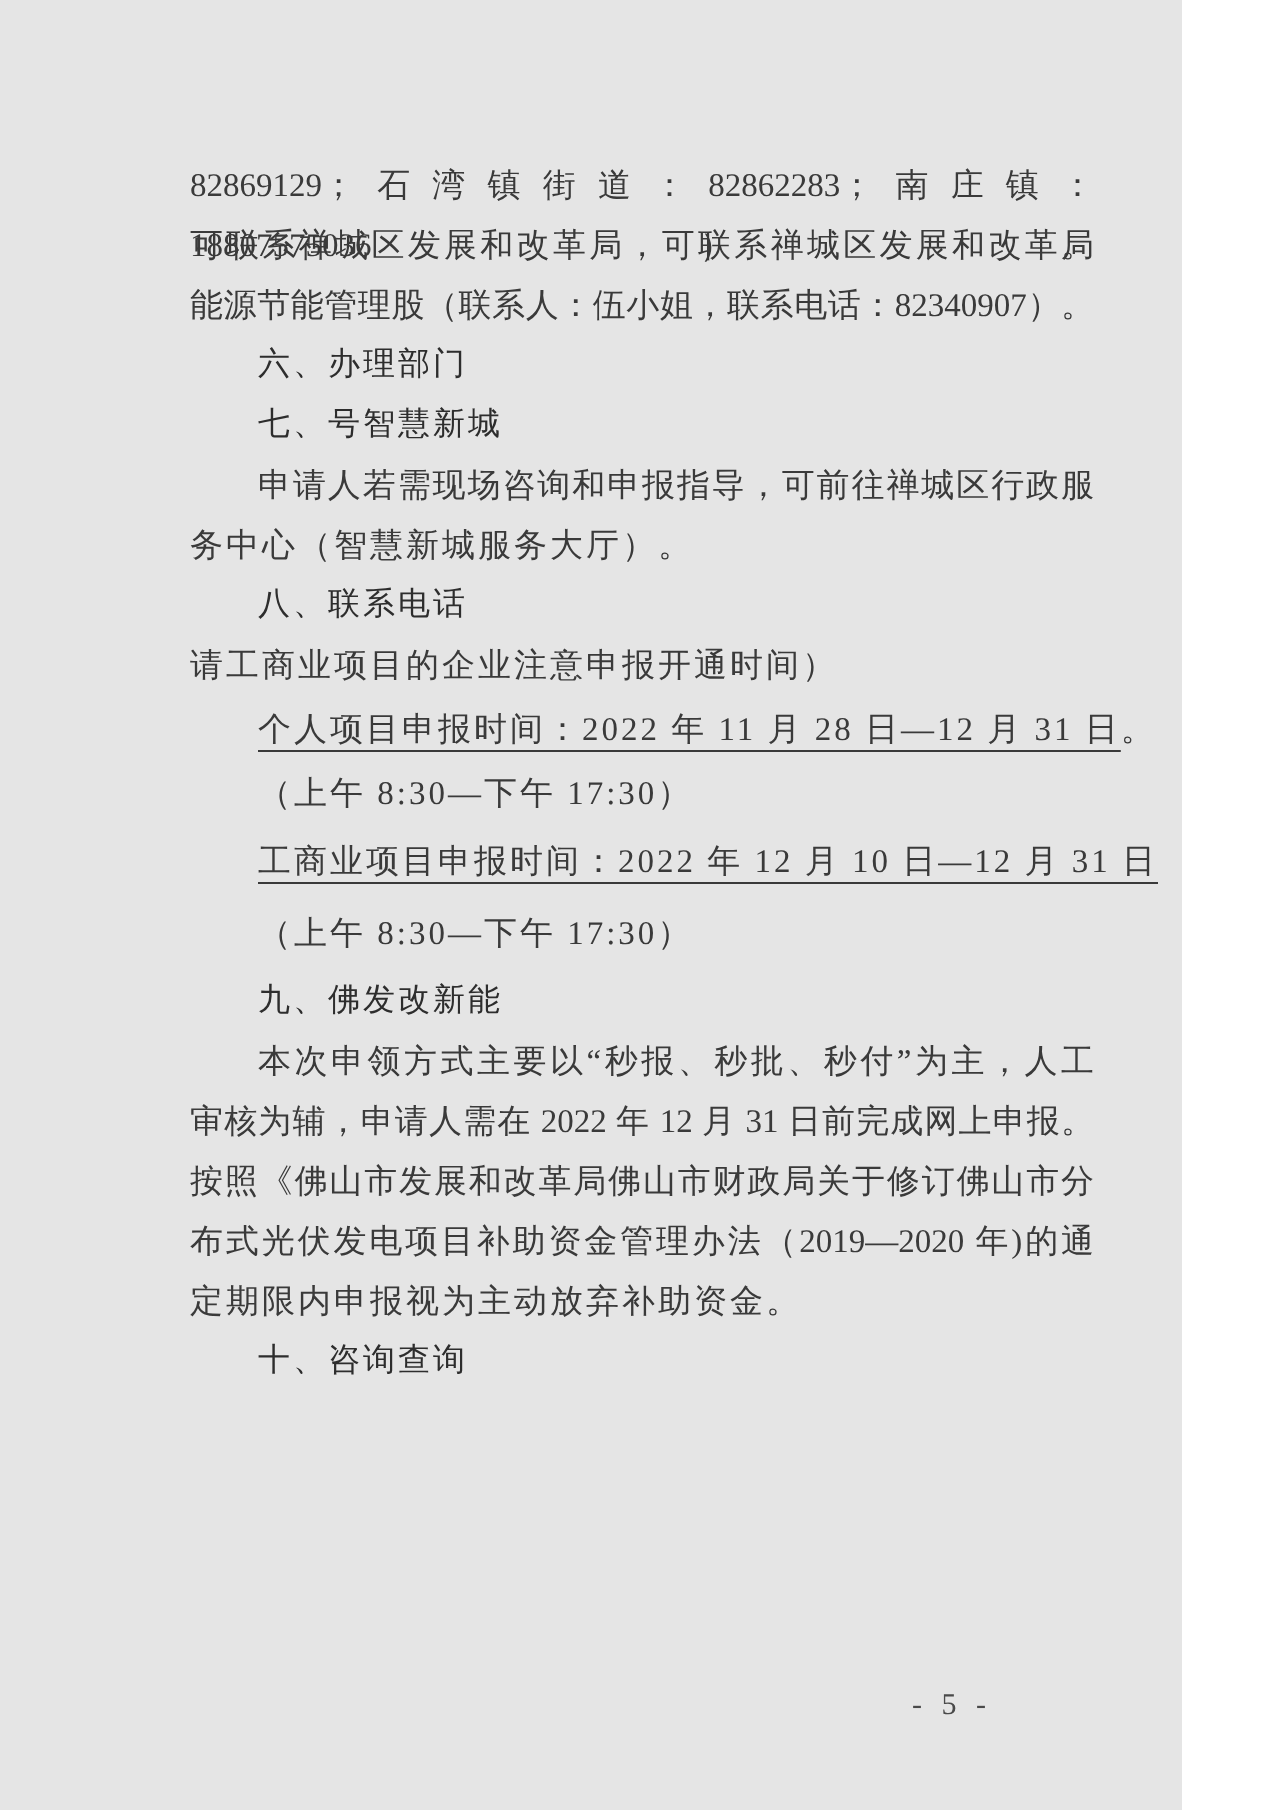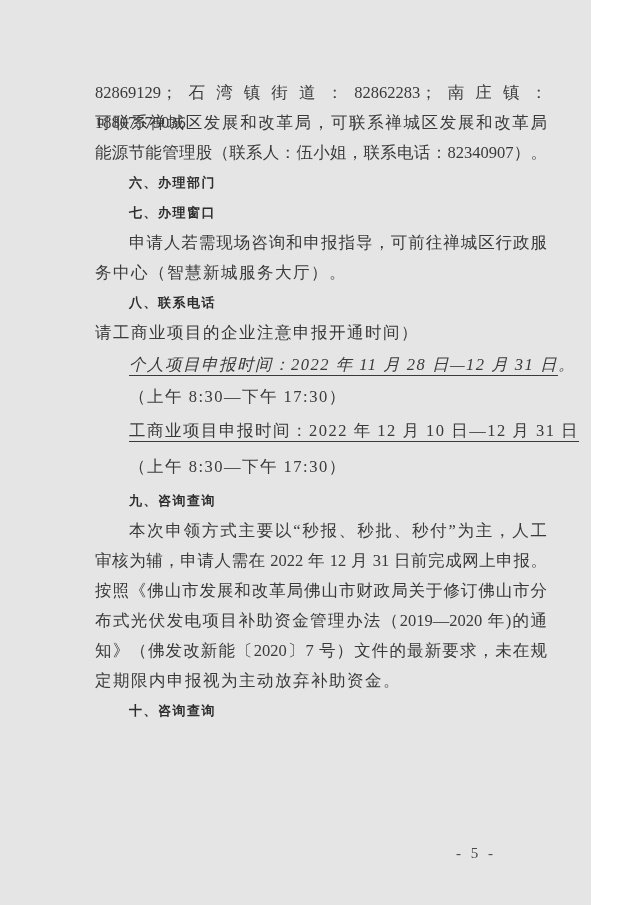--- a/index.html
+++ b/index.html
@@ -48,22 +48,22 @@
     padding-left: 34px;
     letter-spacing: 1.5px;
   }
   
   .p {
     letter-spacing: 1.5px;
   }
   
   .h {
     font-family: "Liberation Sans", "DejaVu Sans", sans-serif;
-    font-weight: 700;
-    font-size: 13px;
+    font-weight: 400;
+    font-size: 16px;
     color: #2d2d2d;
     padding-left: 34px;
     letter-spacing: 1.5px;
   }
   
   .u {
     padding-left: 34px;
     letter-spacing: 1.5px;
   }
   .u .ul {
@@ -83,32 +83,31 @@
 </style>
 </head>
 <body>
 
 <div class="page">
   <div class="content" id="content">
       <div class="line j">82869129；石湾镇街道：82862283；南庄镇：18807575036）。</div>
       <div class="line j">可联系禅城区发展和改革局，可联系禅城区发展和改革局</div>
       <div class="line j">能源节能管理股（联系人：伍小姐，联系电话：82340907）。</div>
       <div class="line h">六、办理部门</div>
-      <div class="line h">七、办理窗口</div>
+      <div class="line h">七、号智慧新城</div>
       <div class="line ji">申请人若需现场咨询和申报指导，可前往禅城区行政服</div>
       <div class="line p">务中心（智慧新城服务大厅）。</div>
       <div class="line h">八、联系电话</div>
       <div class="line p">请工商业项目的企业注意申报开通时间）</div>
-      <div class="line u" style="margin-top: 2px; font-style: italic;"><span class="ul">个人项目申报时间：2022 年 11 月 28 日—12 月 31 日</span><span>。</span></div>
+      <div class="line u" style="margin-top: 2px;"><span class="ul">个人项目申报时间：2022 年 11 月 28 日—12 月 31 日</span><span>。</span></div>
       <div class="line i" style="margin-top: 2px;">（上午 8:30—下午 17:30）</div>
       <div class="line u" style="margin-top: 4px;"><span class="ul">工商业项目申报时间：2022 年 12 月 10 日—12 月 31 日</span></div>
       <div class="line i" style="margin-top: 6px;">（上午 8:30—下午 17:30）</div>
-      <div class="line h" style="margin-top: 4px;">九、咨询查询</div>
+      <div class="line h" style="margin-top: 4px;">九、佛发改新能</div>
       <div class="line ji">本次申领方式主要以“秒报、秒批、秒付”为主，人工</div>
       <div class="line j">审核为辅，申请人需在 2022 年 12 月 31 日前完成网上申报。</div>
       <div class="line j">按照《佛山市发展和改革局佛山市财政局关于修订佛山市分</div>
       <div class="line j">布式光伏发电项目补助资金管理办法（2019—2020 年)的通</div>
-      <div class="line j">知》（佛发改新能〔2020〕7 号）文件的最新要求，未在规</div>
       <div class="line p">定期限内申报视为主动放弃补助资金。</div>
       <div class="line h" style="margin-top: 0;">十、咨询查询</div>
     </div>
   <div class="footer">- 5 -</div>
 </div>
 
 </body></html>

